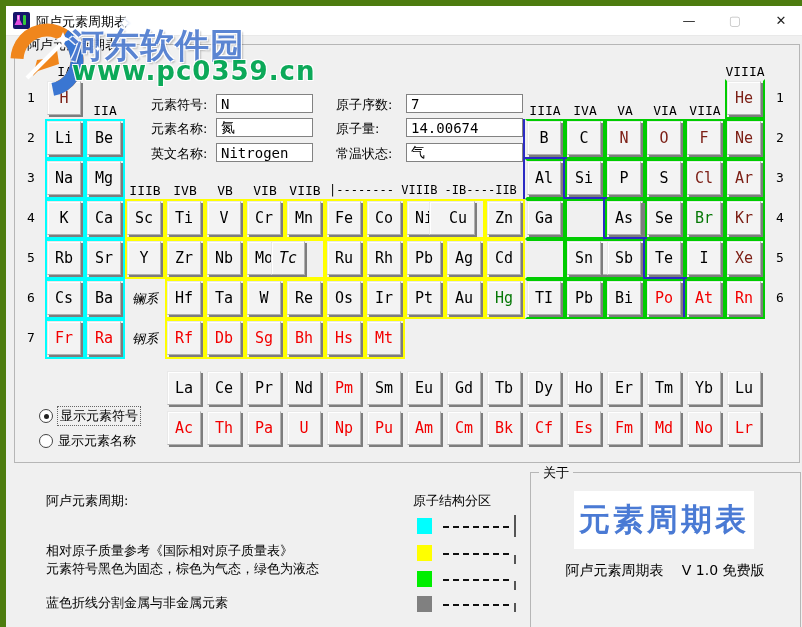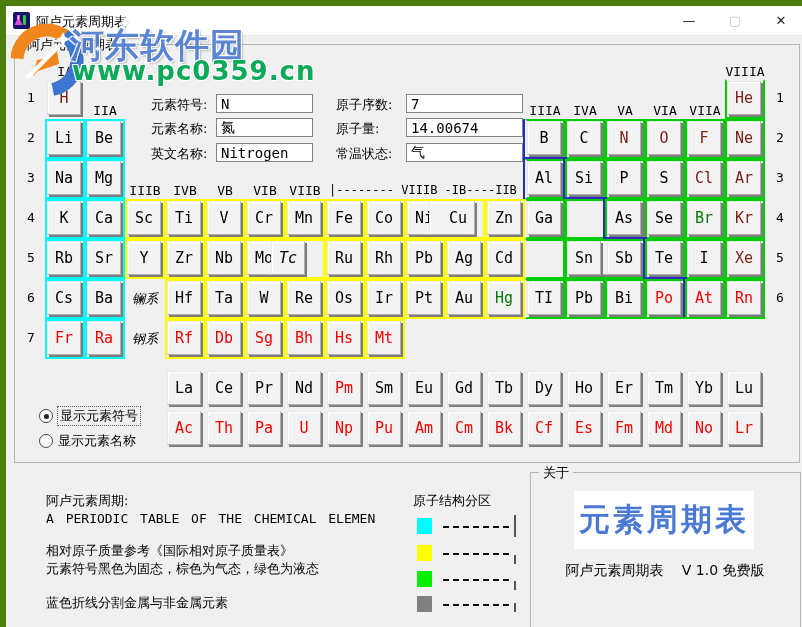--- a/index.html
+++ b/index.html
@@ -345,21 +345,20 @@
         <span class="radio-dot"></span>
       </span>
     <span class="radio-label focus-dotted">显示元素符号</span>
   </div>
   <div class="radio-row" style="left:33px;top:426px;">
     <span class="radio-circle"></span>
     <span class="radio-label">显示元素名称</span>
   </div>
 
   <div class="exp-line" style="top:486px;">阿卢元素周期:</div>
-  <div class="exp-line exp-en" style="top:505px;">A PERIODIC TABLE OF THE CHEMICAL ELEMEN</div>
   <div class="exp-line" style="top:536px;">相对原子质量参考《国际相对原子质量表》</div>
   <div class="exp-line" style="top:554px;">元素符号黑色为固态，棕色为气态，绿色为液态</div>
   <div class="exp-line" style="top:588px;">蓝色折线分割金属与非金属元素</div>
   <div id="legend-title" style="left:407px;top:486px;">原子结构分区</div>
   <div id="legend-rows">
       <div class="lg-swatch" style="left: 411px; top: 512px; background: rgb(0, 255, 255);"></div>
       <div class="lg-dash" style="left: 437px; top: 520px;"></div>
       <div class="lg-swatch" style="left: 411px; top: 539px; background: rgb(255, 255, 0);"></div>
       <div class="lg-dash" style="left: 437px; top: 547px;"></div>
       <div class="lg-swatch" style="left: 411px; top: 565px; background: rgb(0, 238, 0);"></div>

